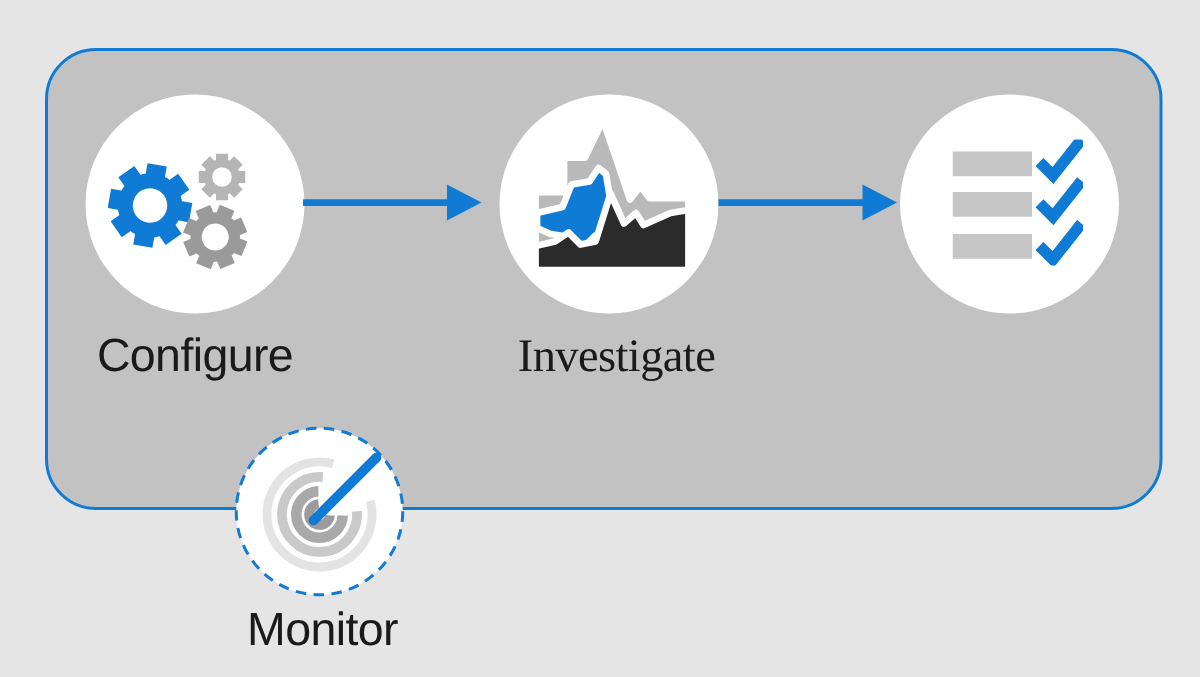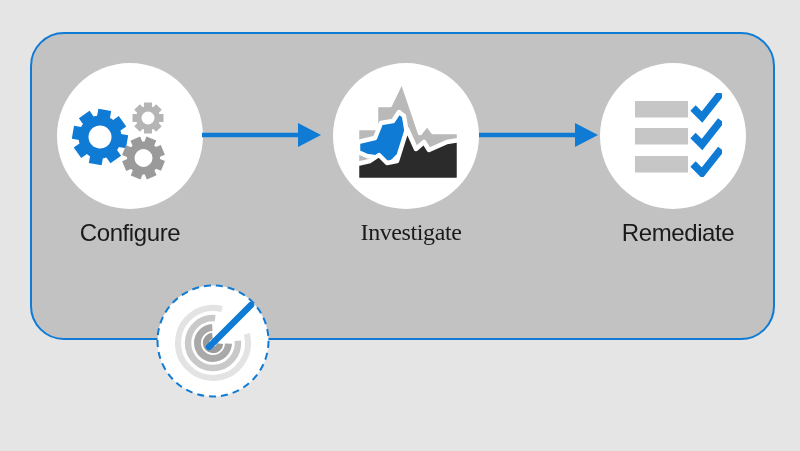--- a/index.html
+++ b/index.html
@@ -47,21 +47,21 @@
     z-index: 2;
   }
   .arrow-1 { left: 201px; }
   .arrow-2 { left: 478px; }
   .arrow line    { stroke: var(--accent-blue, #0f7bd4); }
   .arrow polygon { fill:   var(--accent-blue, #0f7bd4); }
 
   .step-label, .monitor-label {
     position: absolute;
     transform: translateX(-50%);
-    font-size: 24px;
+    font-size: 31px;
     letter-spacing: -0.4px;
     color: var(--label-text, #1a1a1a);
     white-space: nowrap;
     z-index: 2;
   }
   .step-label { top: 219px; }
   .label-configure   { left: 130px; }
   .label-investigate { left: 411px; font-family: Liberation Serif, serif; }
   .label-remediate   { left: 678px; }
   .monitor-label     { left: 215px; top: 402px; }
@@ -141,27 +141,27 @@
     <line x1="1" y1="15" x2="99" y2="15" stroke-width="4.5"></line>
     <polygon points="97,3 120,15 97,27"></polygon>
   </svg>
   <svg class="arrow arrow-2" width="120" height="30" viewBox="0 0 120 30">
     <line x1="1" y1="15" x2="99" y2="15" stroke-width="4.5"></line>
     <polygon points="97,3 120,15 97,27"></polygon>
   </svg>
 
   <div class="step-label label-configure">Configure</div>
   <div class="step-label label-investigate">Investigate</div>
-  <div class="step-label label-remediate">Remediate</div>
 
   <svg class="monitor-node" width="116" height="116" viewBox="0 0 116 116">
     <circle cx="58" cy="58" r="55.5" fill="#ffffff" style="stroke:var(--accent-blue,#0f7bd4)" stroke-width="2" stroke-dasharray="7 5"></circle>
     <g transform="translate(58,60)" fill="none">
       <path d="M 33.8 -9.1 A 35 35 0 1 1 9.1 -33.8" style="stroke:var(--gauge-arc-outer,#e3e3e3)" stroke-width="6"></path>
       <path d="M 24.9 -2.2 A 25 25 0 1 1 2.2 -24.9" style="stroke:var(--gauge-arc-middle,#c9c9c9)" stroke-width="6.5"></path>
       <path d="M 15.5 0.7 A 15.5 15.5 0 1 1 -0.7 -15.5" style="stroke:var(--gauge-arc-inner,#a9a9a9)" stroke-width="7"></path>
       <path d="M 7 0.6 A 7 7 0 1 1 -0.6 -7" style="stroke:var(--gauge-hub,#9b9b9b)" stroke-width="6.5"></path>
       <line x1="-4" y1="4" x2="38" y2="-38" stroke-width="6.5" stroke-linecap="round" style="stroke:var(--accent-blue,#0f7bd4)"></line>
     </g>
   </svg>
 
+  <div class="monitor-label">Monitor</div>
 
 </div>
 
 </body></html>

